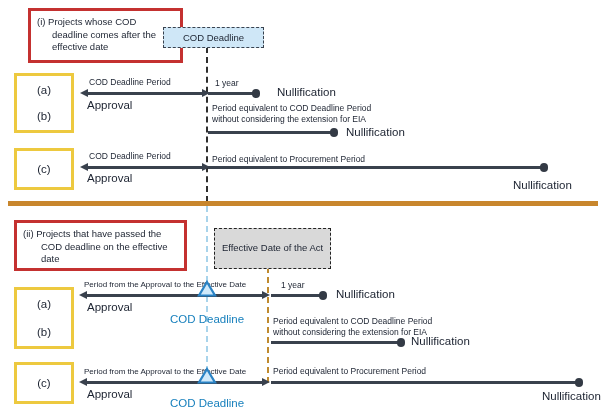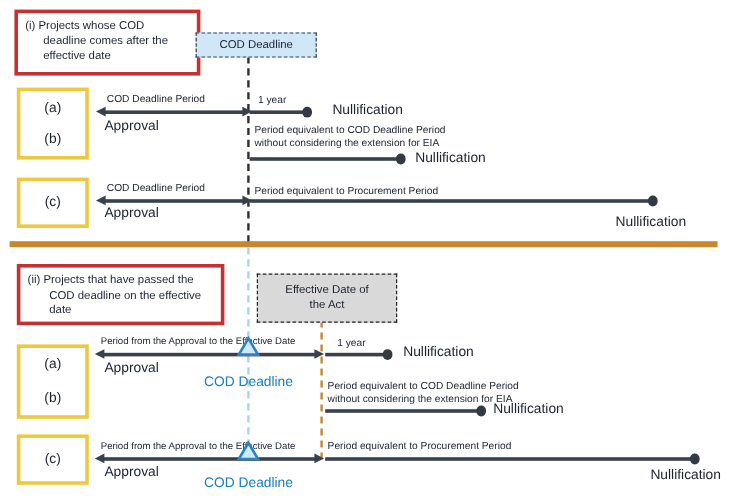--- a/index.html
+++ b/index.html
@@ -9,21 +9,21 @@
   .abs { position:absolute; }
   .redbox { border:3px solid #c43130; background:#fff; font-size:9.5px; line-height:1.32; padding:5px 6px 4px 6px; }
   .redbox span { display:block; padding-left:15px; text-indent:-15px; }
   .redbox.r2 span { padding-left:18px; text-indent:-18px; }
   .yellowbox { border:3px solid #edc93f; background:#fff; }
   .ybl { position:absolute; width:100%; text-align:center; font-size:11.5px; }
   .ycenter { display:flex; align-items:center; justify-content:center; font-size:11.5px; }
   .bluebox { background:#cfe7f7; border:1.5px dashed #39424e; font-size:9.5px;
              display:flex; align-items:center; justify-content:center; }
   .graybox { background:#d9d9d9; border:1.5px dashed #222; font-size:9.5px; text-align:center;
-             line-height:1.35; display:flex; align-items:center; justify-content:center; padding:2px 16px; }
+             line-height:1.35; display:flex; align-items:center; justify-content:center; padding:2px 0; }
   .vdash-black { width:0; border-left:2px dashed #2e2e2e; }
   .vdash-blue  { width:0; border-left:2px dashed #a9d4eb; }
   .vdash-orange{ width:0; border-left:2.5px dashed #bf8a2e; }
   .hr-orange { background:#c8862d; height:4.5px; }
   .arrow2 { height:2.5px; background:#39414d; }
   .arrow2::before { content:""; position:absolute; left:-6px; top:-3.25px; width:0; height:0;
                     border-top:4.5px solid transparent; border-bottom:4.5px solid transparent;
                     border-right:8px solid #39414d; }
   .arrow2::after  { content:""; position:absolute; right:-6px; top:-3.25px; width:0; height:0;
                     border-top:4.5px solid transparent; border-bottom:4.5px solid transparent;
@@ -37,21 +37,21 @@
   .center { text-align:left; }
   .cod-blue { color:#1880bd; font-size:11.5px; white-space:nowrap; }
 </style>
 </head>
 <body>
 
 <div class="canvas">
 
   <div class="abs vdash-black" style="left:206px; top:47px; height:155px;"></div>
 
-  <div class="abs redbox" style="left:12px; top:8px; width:155px; height:55px;">
+  <div class="abs redbox" style="left:28px; top:8px; width:155px; height:55px;">
     <span>(i) Projects whose COD deadline comes after the effective date</span>
   </div>
 
   <div class="abs bluebox" style="left:163px; top:27px; width:101px; height:21px;">
     <span>COD Deadline</span>
   </div>
 
   <div class="abs yellowbox" style="left:14px; top:73px; width:60px; height:60px;">
     <span class="ybl" style="top:8px;">(a)</span>
     <span class="ybl" style="top:34px;">(b)</span>

